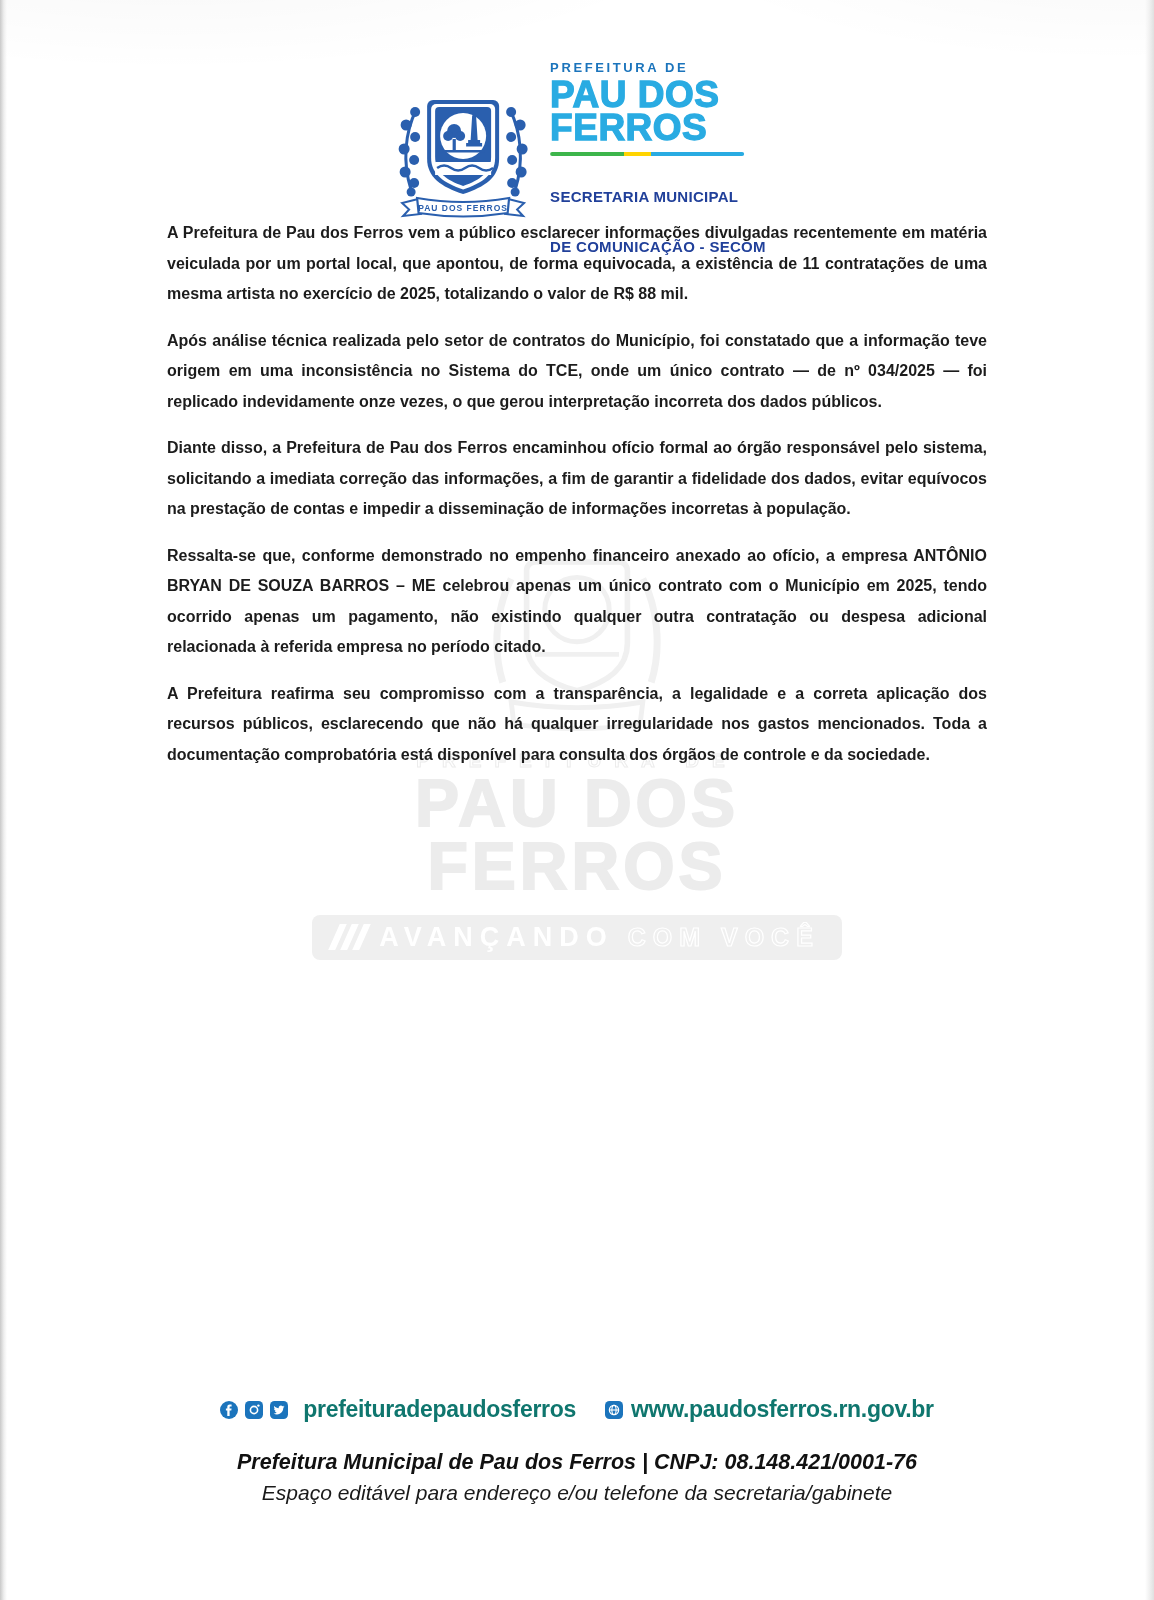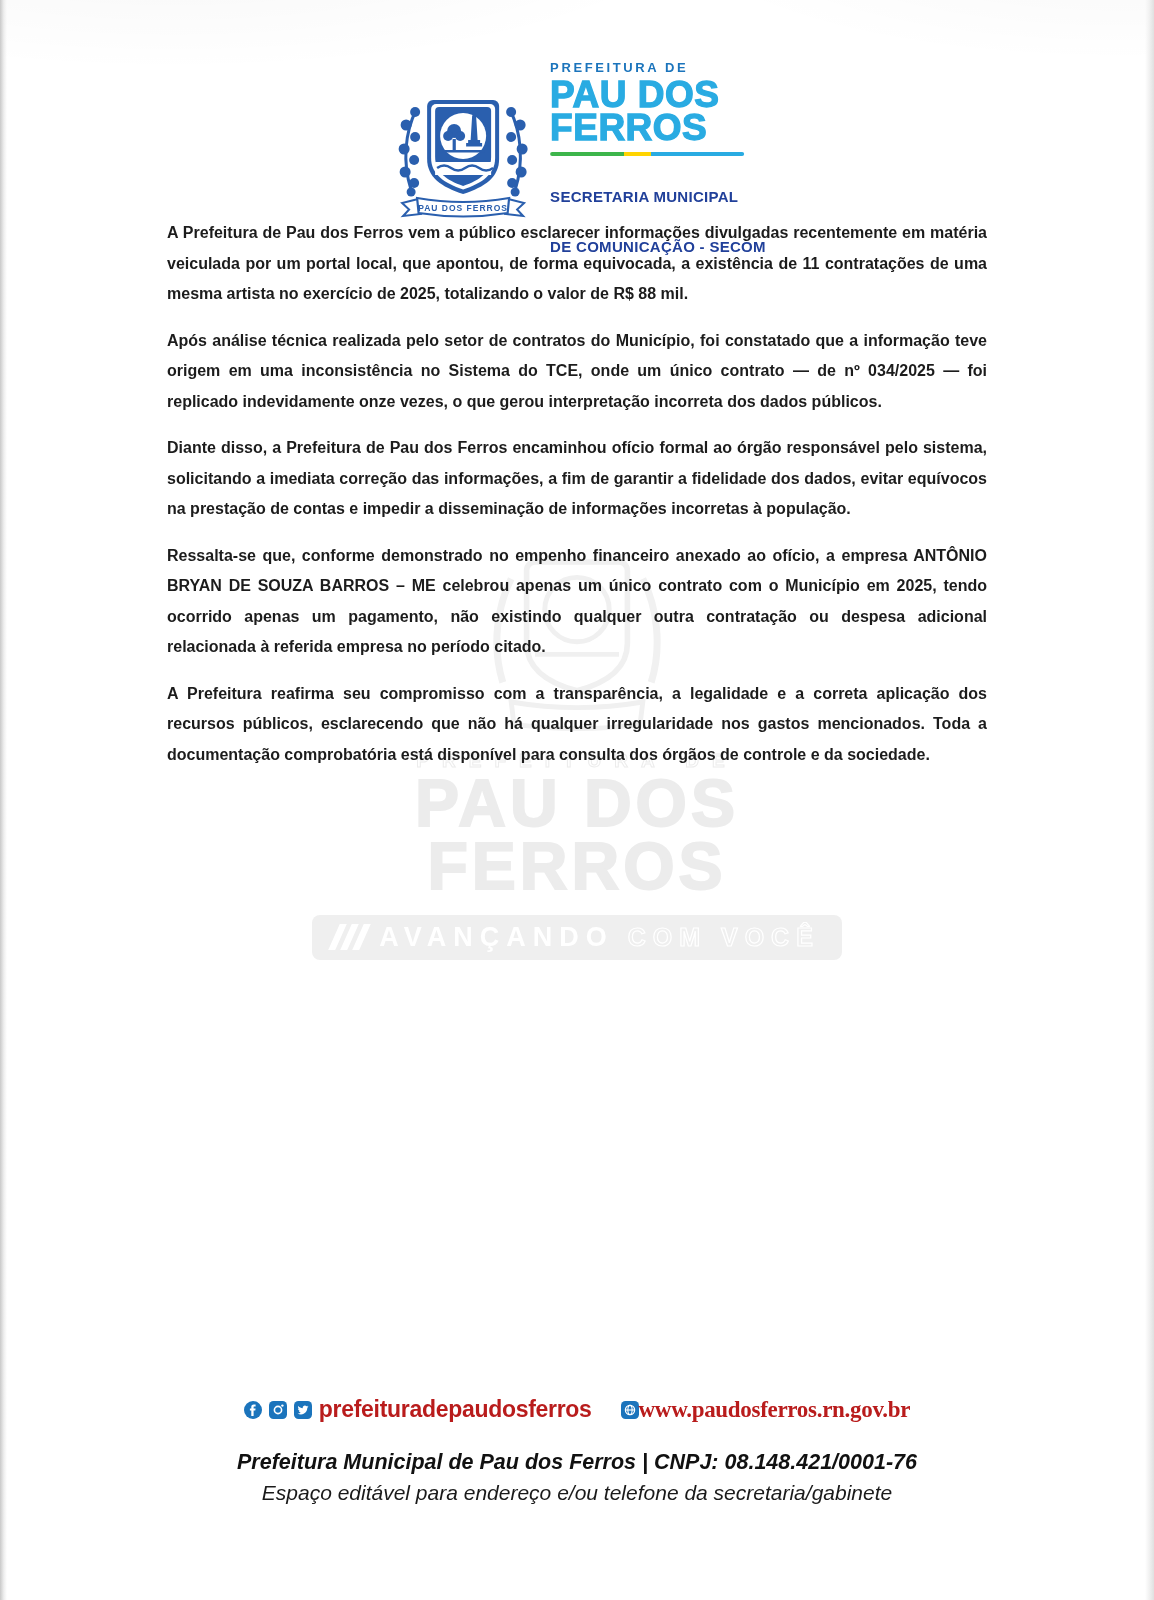--- a/index.html
+++ b/index.html
@@ -45,22 +45,22 @@
 
   
   main{position:absolute;top:218px;left:167px;width:820px;z-index:1;}
   main h1{margin:0 0 24px;font-size:23px;font-weight:bold;text-align:center;color:#111;}
   main p{margin:0 0 16px;font-size:16px;line-height:30.5px;text-align:justify;color:#1c1c1c;font-weight:bold;}
 
   
   footer{position:absolute;top:1396px;left:0;right:0;text-align:center;z-index:1;}
   .social-row{display:flex;justify-content:center;align-items:center;gap:7px;}
   .icon{display:inline-flex;width:18px;height:18px;flex:0 0 auto;}
-  .handle,.site{font-size:23px;font-weight:bold;color:#b91c1c;letter-spacing:-0.3px;}
-  .site-group{margin-left:22px;display:flex;align-items:center;gap:0;font-family:Liberation Serif, serif;}
+  .handle,.site{font-size:23px;font-weight:bold;color:#0f766e;letter-spacing:-0.3px;margin-left:8px;}
+  .site-group{margin-left:22px;display:flex;align-items:center;gap:0;}
   .f1{margin-top:27px;font-size:21.5px;font-weight:bold;font-style:italic;color:#111;}
   .f2{margin-top:9px;font-size:21px;font-style:italic;color:#1a1a1a;}
   .f3{margin-top:6px;font-size:21px;font-style:italic;color:#1a1a1a;}
 </style>
 </head>
 <body>
 
 <div class="page">
 
   <div class="top-shade"></div>

